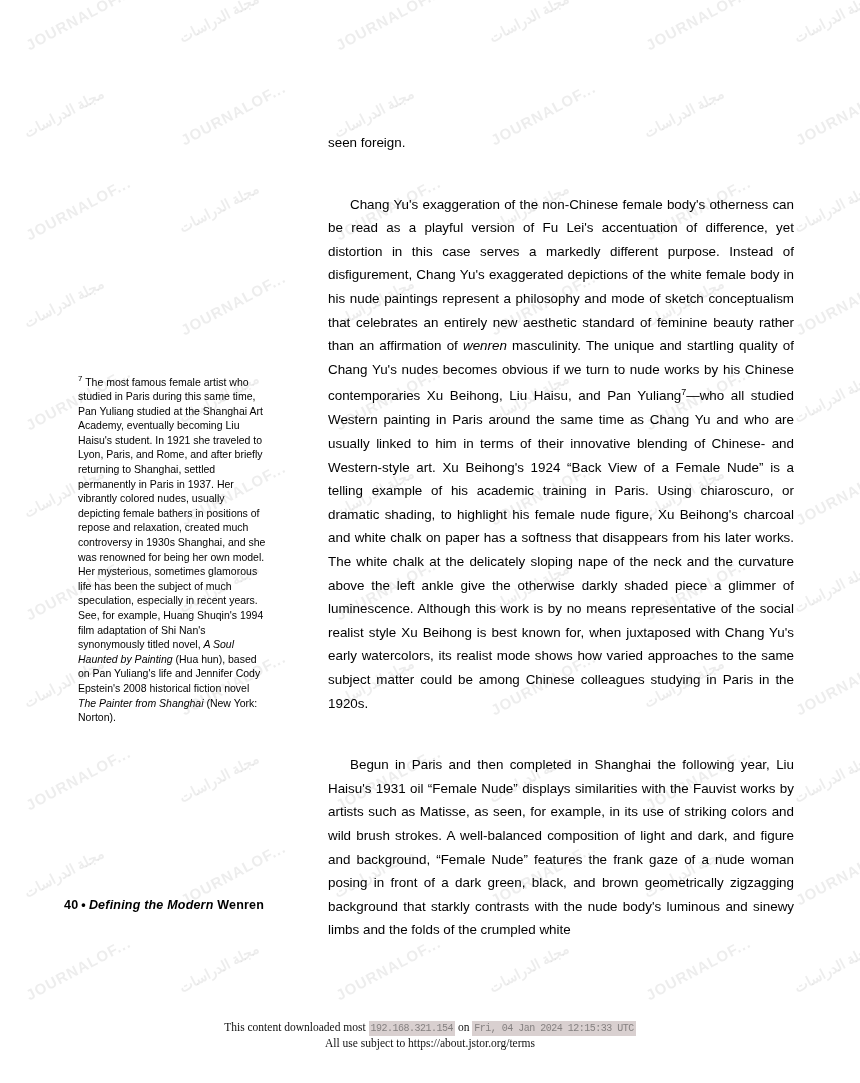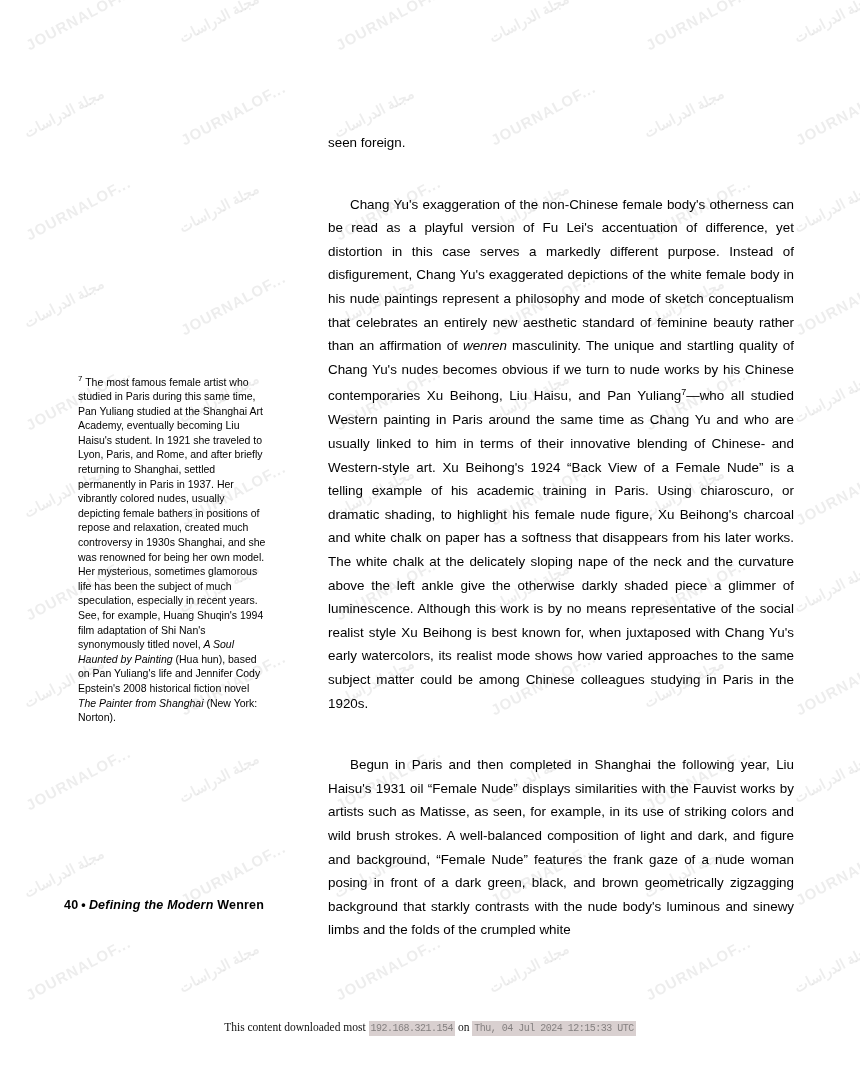--- a/index.html
+++ b/index.html
@@ -200,17 +200,18 @@
     <p class="indent"><span>Chang Yu's exaggeration of the non-Chinese female body's otherness can be read as a playful version of Fu Lei's accentuation of difference, yet distortion in this case serves a markedly different purpose. Instead of disfigurement, Chang Yu's exaggerated depictions of the white female body in his nude paintings represent a philosophy and mode of sketch conceptualism that celebrates an entirely new aesthetic standard of feminine beauty rather than an affirmation of </span><i>wenren</i><span> masculinity. The unique and startling quality of Chang Yu's nudes becomes obvious if we turn to nude works by his Chinese contemporaries Xu Beihong, Liu Haisu, and Pan Yuliang</span><sup>7</sup><span>—who all studied Western painting in Paris around the same time as Chang Yu and who are usually linked to him in terms of their innovative blending of Chinese- and Western-style art. Xu Beihong's 1924 “Back View of a Female Nude” is a telling example of his academic training in Paris. Using chiaroscuro, or dramatic shading, to highlight his female nude figure, Xu Beihong's charcoal and white chalk on paper has a softness that disappears from his later works. The white chalk at the delicately sloping nape of the neck and the curvature above the left ankle give the otherwise darkly shaded piece a glimmer of luminescence. Although this work is by no means representative of the social realist style Xu Beihong is best known for, when juxtaposed with Chang Yu's early watercolors, its realist mode shows how varied approaches to the same subject matter could be among Chinese colleagues studying in Paris in the 1920s.</span></p>
     <p class="indent">Begun in Paris and then completed in Shanghai the following year, Liu Haisu's 1931 oil “Female Nude” displays similarities with the Fauvist works by artists such as Matisse, as seen, for example, in its use of striking colors and wild brush strokes. A well-balanced composition of light and dark, and figure and background, “Female Nude” features the frank gaze of a nude woman posing in front of a dark green, black, and brown geometrically zigzagging background that starkly contrasts with the nude body's luminous and sinewy limbs and the folds of the crumpled white</p>
   </div>
 
   <div class="runfoot">
     <span>40</span><span class="dot">•</span><span class="ital">Defining the Modern</span><span> Wenren</span>
   </div>
 
   <div class="jstor">
     <div>
-      <span>This content downloaded most </span><span class="redact">192.168.321.154</span><span> on </span><span class="redact">Thu, 04 Jul 2024 12:15:33 UTC</span>
+      <span>This content downloaded most </span><span class="redact">192.168.321.154</span><span> on </span><span class="redact">Fri, 04 Jan 2024 12:15:33 UTC</span>
     </div>
+    <div>All use subject to https://about.jstor.org/terms</div>
   </div>
 
 </div>
 
 </body></html>

